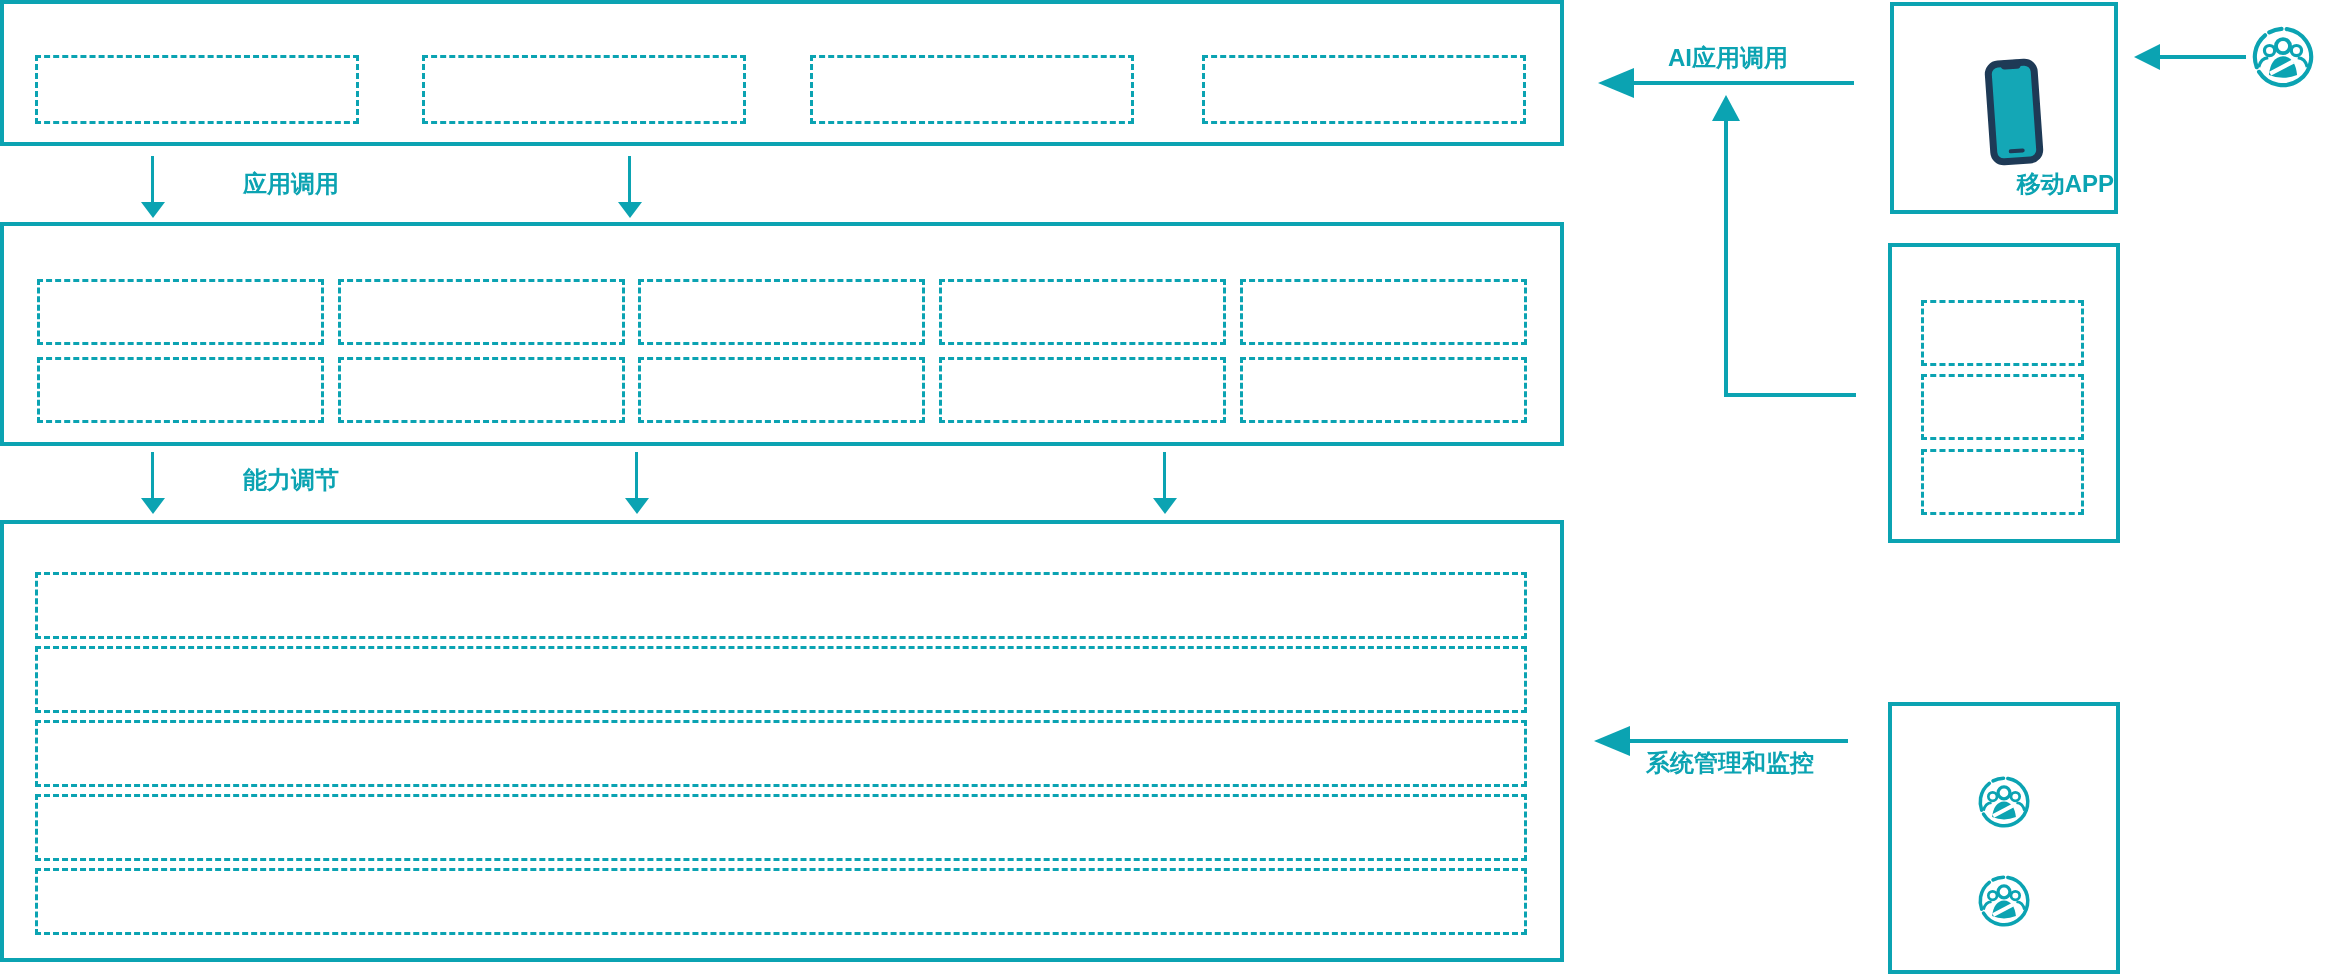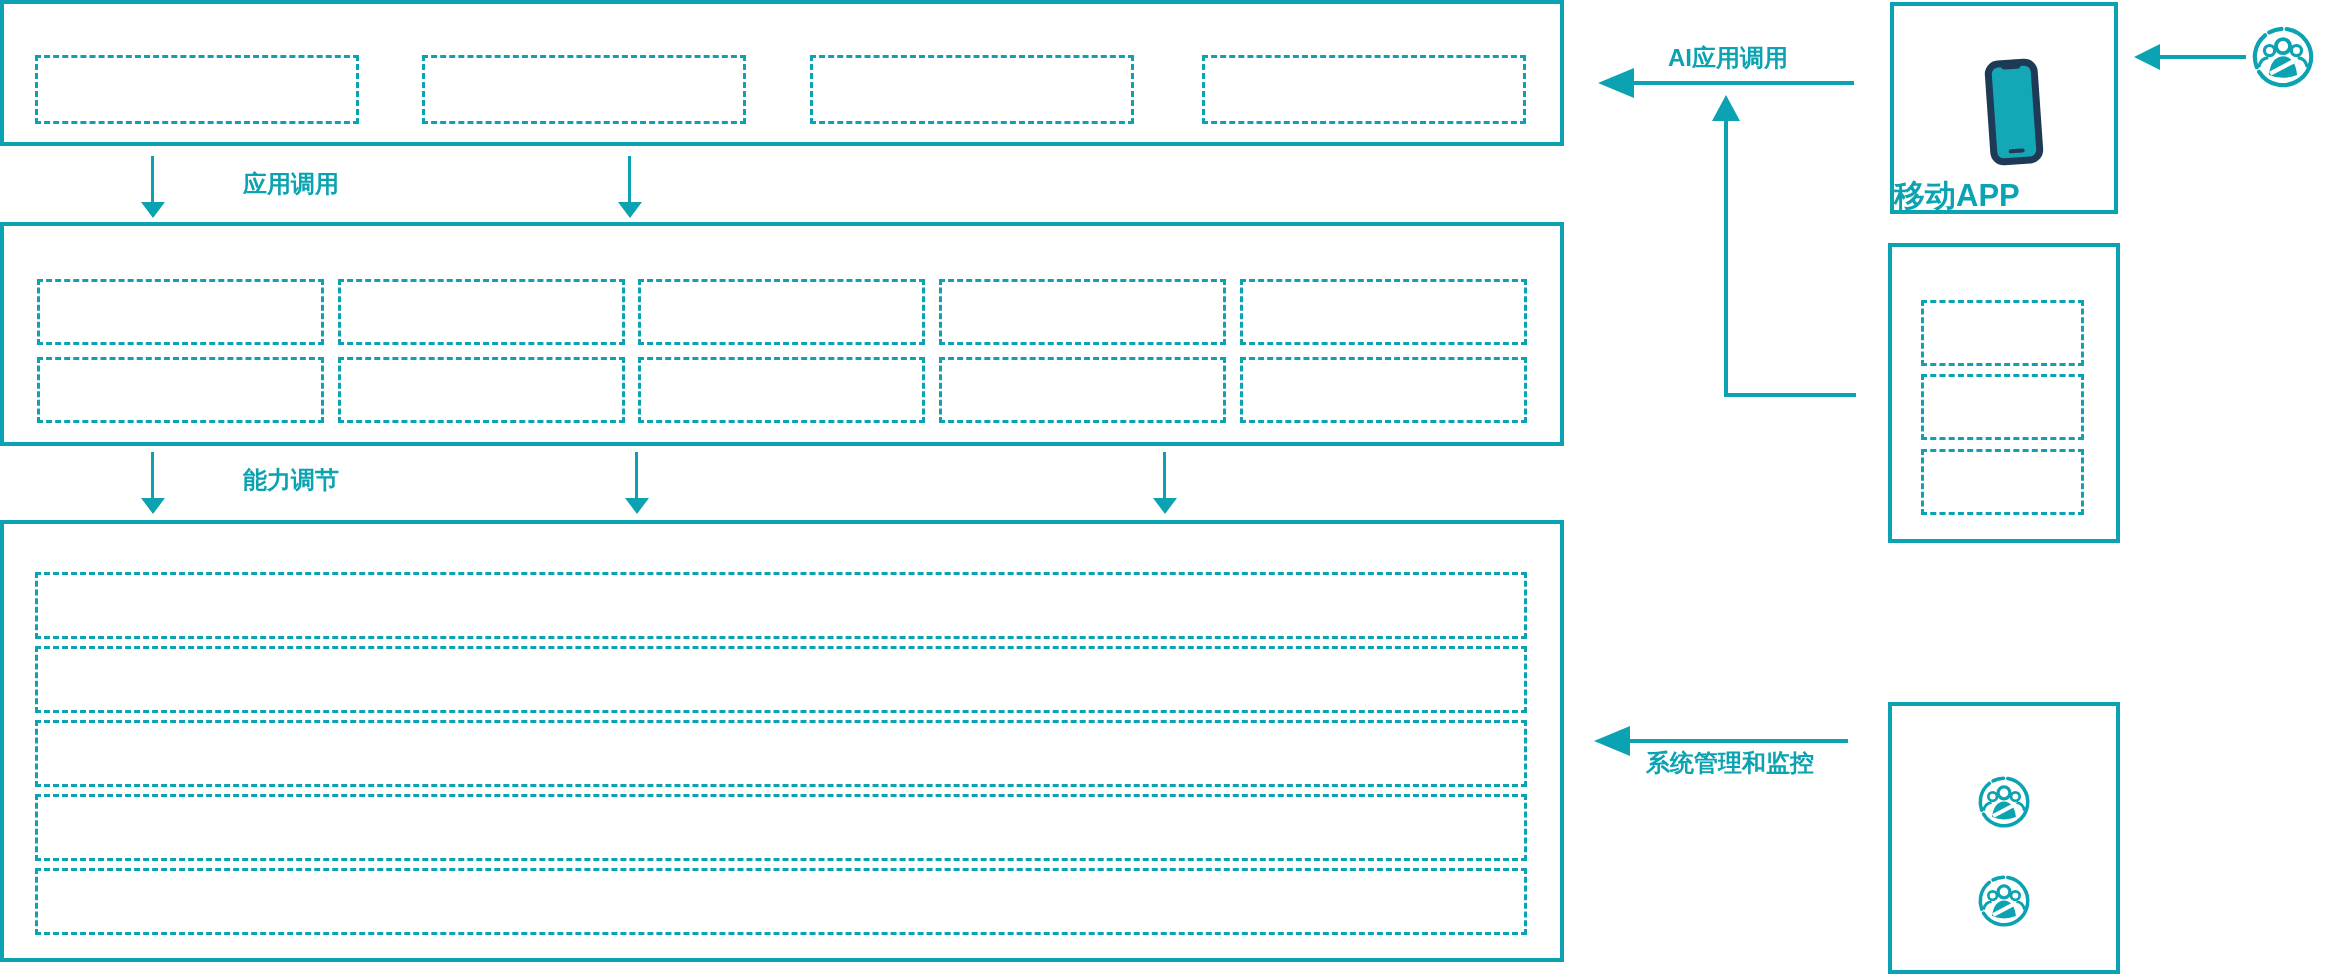--- a/index.html
+++ b/index.html
@@ -52,23 +52,23 @@
   .flow-label{
     position:absolute;
     color:var(--accent);
     font-size:24px;
     font-weight:700;
     line-height:1;
     white-space:nowrap;
   }
   .icon-svg{position:absolute;color:var(--accent);}
   .mobile-label{
-    position:absolute;left:0;top:174px;width:100%;
-    text-align:left;color:var(--accent);
-    font-size:31px;font-weight:700;line-height:1;
+    position:absolute;left:0;top:166px;width:100%;
+    text-align:right;color:var(--accent);
+    font-size:24px;font-weight:700;line-height:1;
   }
   .phone{position:absolute;left:88px;top:50px;transform:rotate(-4deg);}
   .hidden-defs{position:absolute;width:0;height:0;overflow:hidden;}
 </style>
 </head>
 <body>
 
 <svg class="hidden-defs" aria-hidden="true">
   <defs>
     <g id="user-group">

